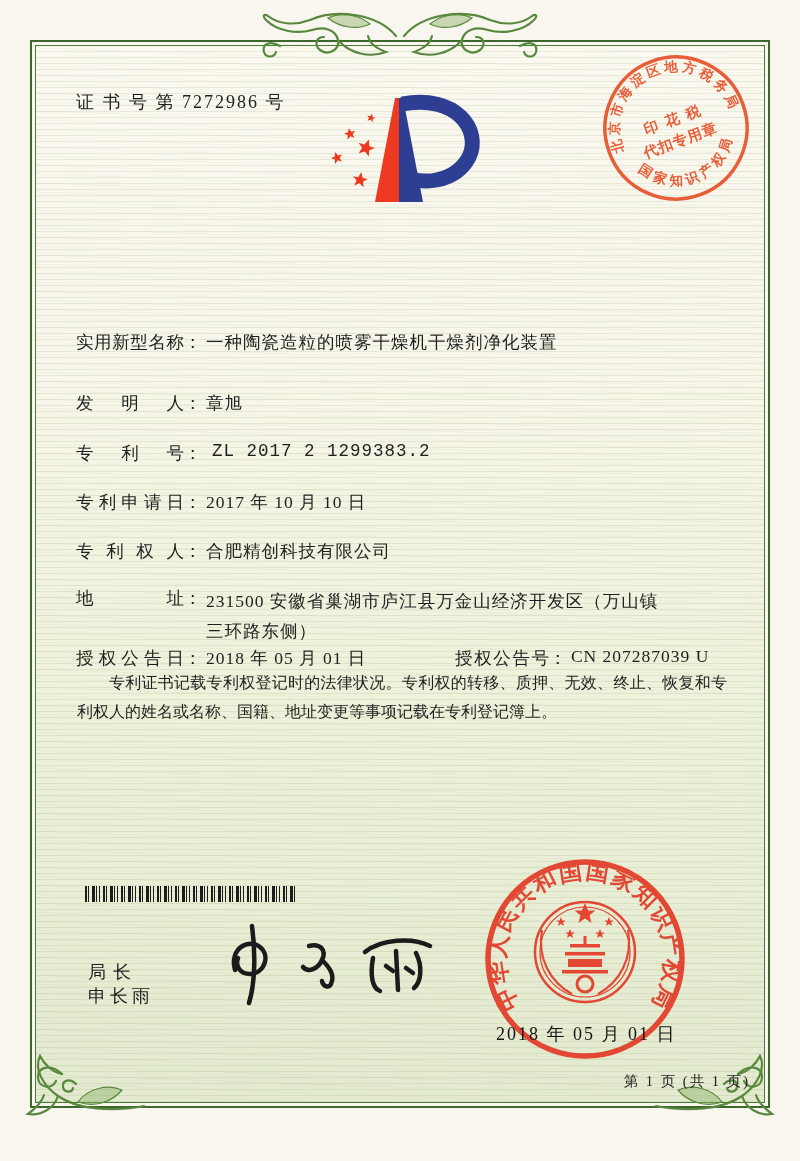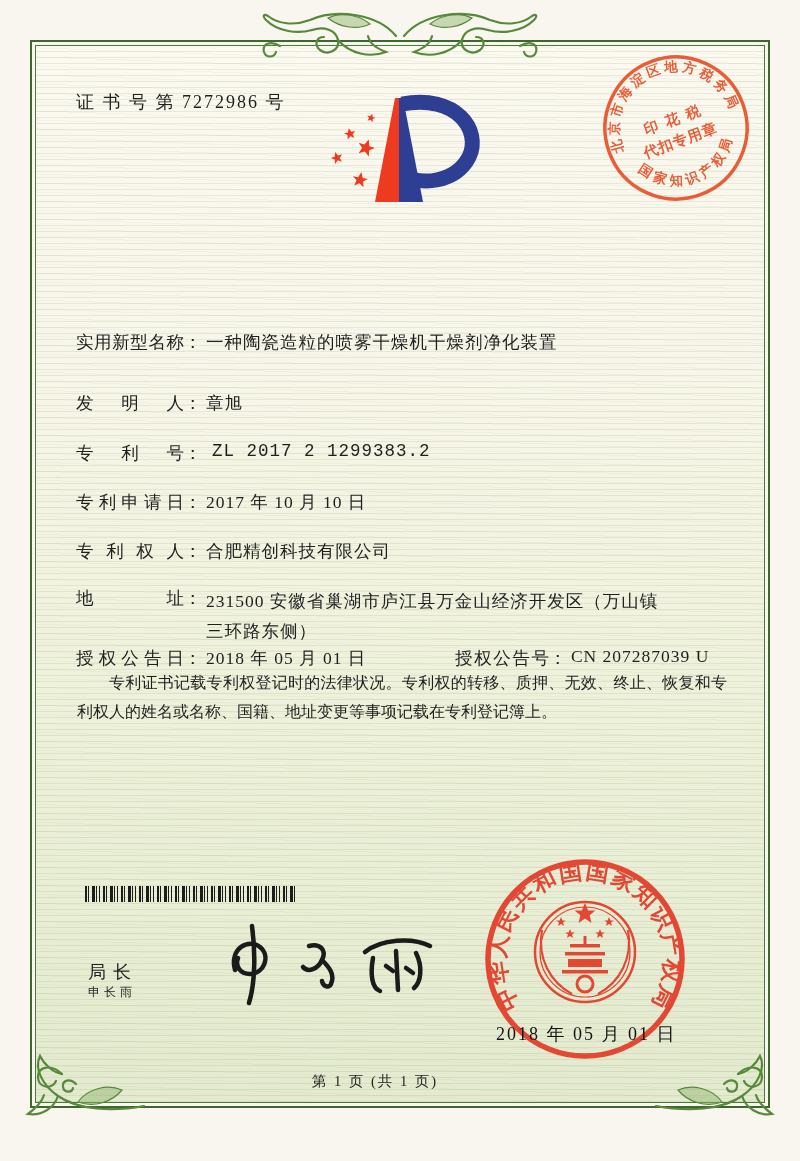--- a/index.html
+++ b/index.html
@@ -55,29 +55,29 @@
   .barcode{position:absolute;left:85px;top:886px;width:212px;height:16px;
     background:repeating-linear-gradient(90deg,
       #1c1c1c 0 2px,transparent 2px 3px,
       #1c1c1c 3px 4px,transparent 4px 7px,
       #1c1c1c 7px 10px,transparent 10px 11px,
       #1c1c1c 11px 12px,transparent 12px 14px,
       #1c1c1c 14px 15px,transparent 15px 18px);}
 
   
   .officer-title{position:absolute;left:88px;top:944px;font-size:18px;letter-spacing:7px;margin-top:16px;}
-  .officer-name{position:absolute;left:88px;top:984px;font-size:12px;letter-spacing:4px;}
+  .officer-name{position:absolute;left:88px;top:984px;font-size:18px;letter-spacing:4px;}
   .signature{position:absolute;left:205px;top:918px;}
   .signature path{fill:none;stroke:#1b1b1b;stroke-width:4.5;stroke-linecap:round;stroke-linejoin:round;}
 
   
   .seal{position:absolute;left:482px;top:856px;width:206px;height:206px;opacity:.93;}
   .seal-date{position:absolute;left:496px;top:1022px;font-size:18px;letter-spacing:2px;color:#141414;}
 
-  .footer{position:absolute;left:0;top:1072px;width:750px;text-align:center;font-size:14.5px;letter-spacing:2px;}
+  .footer{position:absolute;left:0;top:1072px;width:750px;text-align:right;font-size:14.5px;letter-spacing:2px;}
 
   svg text{font-family:"Liberation Serif",serif;}
 </style>
 </head>
 <body>
 
 <div class="page">
 
   <div class="frame">
     <div class="frame-inner">

